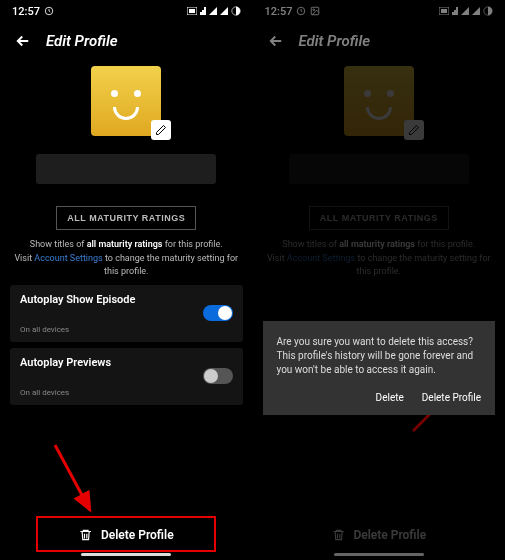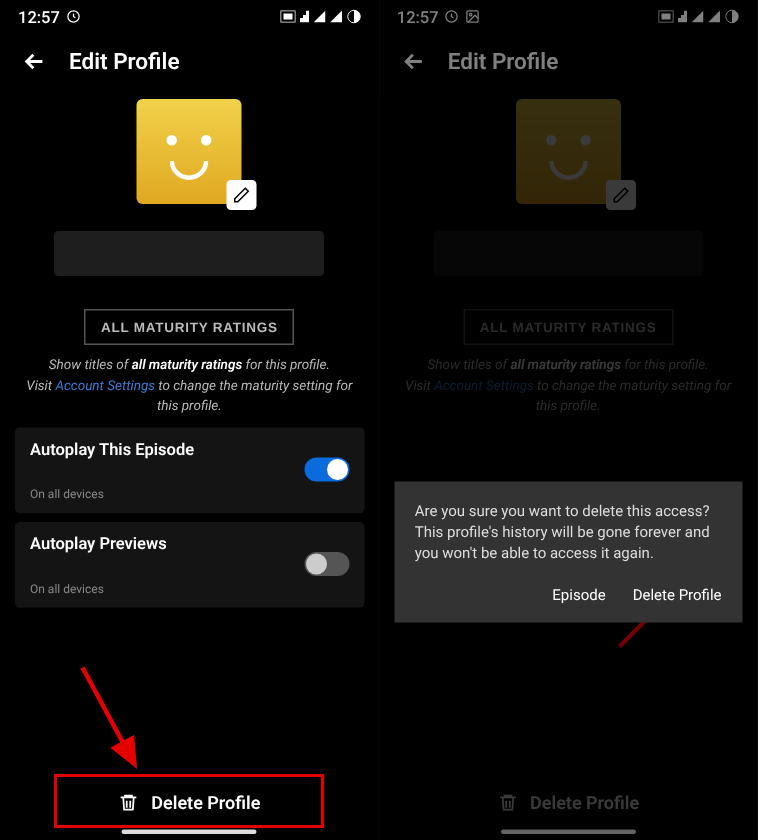--- a/index.html
+++ b/index.html
@@ -49,20 +49,21 @@
   .status-right svg { display: block; }
   .header {
     display: flex;
     align-items: center;
     gap: 14px;
     padding: 10px 14px 6px;
   }
   .header .title {
     font-size: 15px;
     font-weight: 600;
+    font-style: italic;
   }
   .content-area {
     position: relative;
     padding: 0 10px;
     height: calc(560px - 22px - 38px);
   }
   .avatar-wrap {
     display: flex;
     justify-content: center;
     margin-top: 10px;
@@ -122,21 +123,20 @@
     font-size: 9px;
     letter-spacing: 0.5px;
     font-weight: 600;
   }
   .maturity-text {
     text-align: center;
     font-size: 9px;
     color: #bbb;
     margin-top: 8px;
     line-height: 1.5;
-    font-style: italic;
   }
   .maturity-text .strong { color: #fff; font-weight: 600; }
   .maturity-text .link { color: #3a7fd5; margin-top: 40px; }
   .toggle-row {
     display: flex;
     align-items: center;
     justify-content: space-between;
     background: #141414;
     padding: 8px 10px;
     margin-top: 6px;
@@ -278,21 +278,21 @@
 
     <button class="maturity-btn">ALL MATURITY RATINGS</button>
 
     <div class="maturity-text">
       <span>Show titles of </span><span class="strong">all maturity ratings</span><span> for this profile.</span><br>
       <span>Visit </span><span class="link">Account Settings</span><span> to change the maturity setting for this profile.</span>
     </div>
 
     <div class="toggle-row">
       <div>
-        <div class="toggle-label">Autoplay This Episode</div>
+        <div class="toggle-label">Autoplay Show Episode</div>
         <div class="toggle-sub">On all devices</div>
       </div>
       <div class="switch on">
           <div class="knob"></div>
         </div>
     </div>
 
     <div class="toggle-row">
       <div>
         <div class="toggle-label">Autoplay Previews</div>
@@ -391,21 +391,21 @@
     <div class="delete-row">
       <svg width="14" height="14" viewBox="0 0 24 24" fill="none" stroke="#fff" stroke-width="2">
           <path d="M3 6h18M8 6V4h8v2M6 6l1 14h10l1-14M10 10v8M14 10v8"></path>
         </svg>
       <span>Delete Profile</span>
     </div>
 
     <div class="dialog">
       <div>Are you sure you want to delete this access? This profile's history will be gone forever and you won't be able to access it again.</div>
       <div class="dialog-actions">
-        <span>Episode</span>
+        <span>Delete</span>
         <span>Delete Profile</span>
       </div>
     </div>
 
     <svg class="arrow-svg" style="top:320px;left:150px;" width="60" height="50" viewBox="0 0 60 50">
       <defs>
           <marker id="ah2" markerWidth="8" markerHeight="8" refX="6" refY="3" orient="auto">
             <path d="M0,0 L7,3 L0,6 Z" fill="#e40000"></path>
           </marker>
         </defs>

